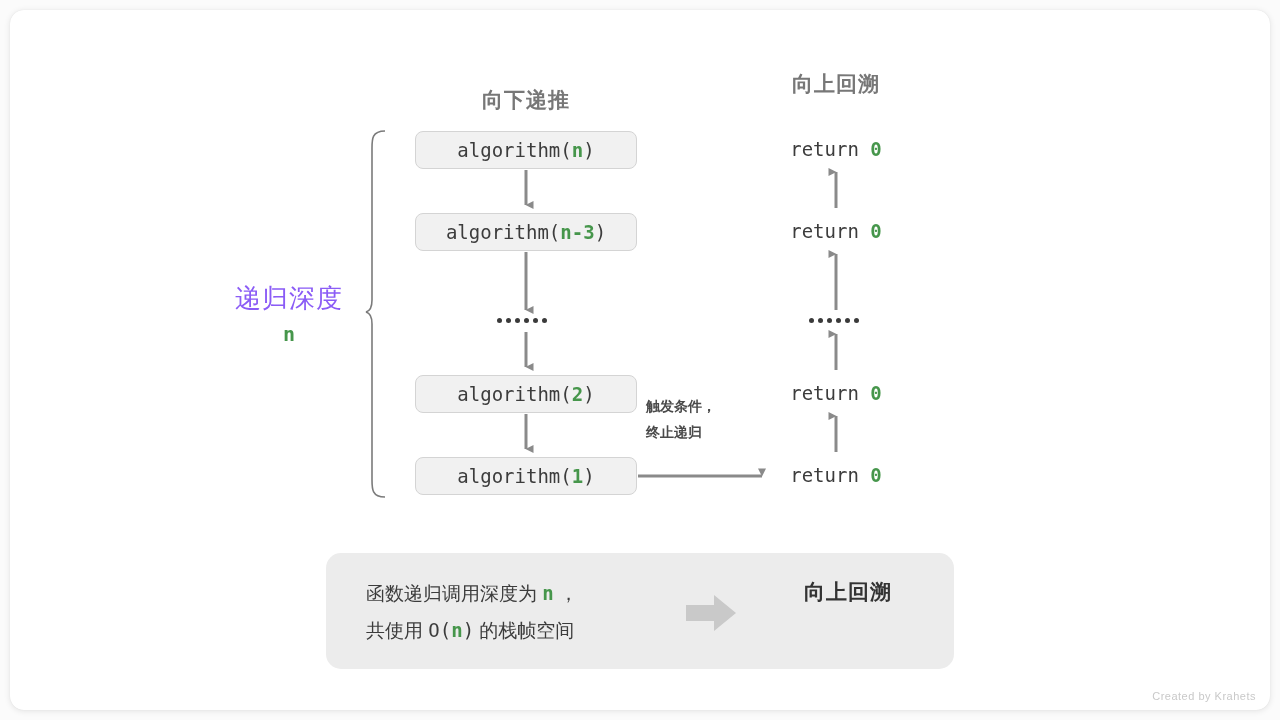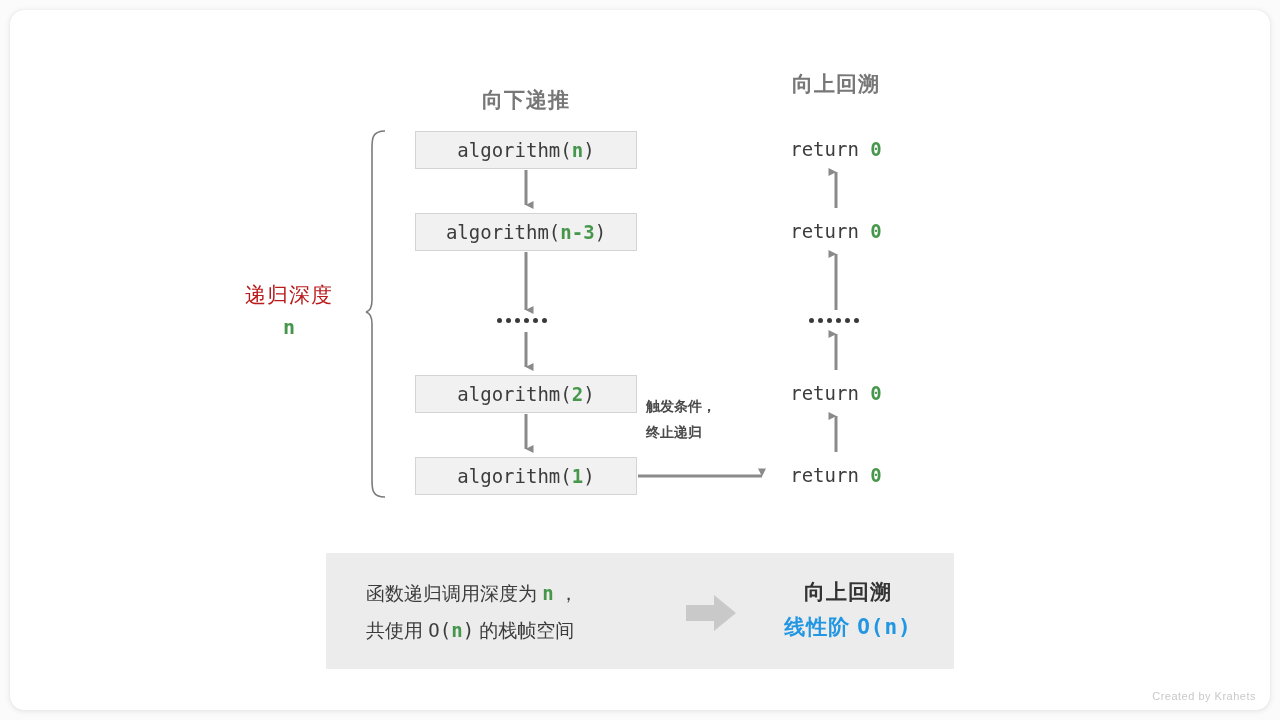--- a/index.html
+++ b/index.html
@@ -41,21 +41,21 @@
     text-align: center;
     margin-top: 28px;
   }
 
   .call-box {
     position: absolute;
     width: 222px;
     height: 38px;
     background: #f1f1f1;
     border: 1px solid #d4d4d4;
-    border-radius: 0;
+    border-radius: 8px;
     box-sizing: border-box;
     display: flex;
     align-items: center;
     justify-content: center;
     font-family: "DejaVu Sans Mono", monospace;
     font-size: 19px;
     color: #3c3c3c;
     white-space: nowrap;
   }
   .call-box .arg {
@@ -91,22 +91,22 @@
   }
 
   .depth-label {
     position: absolute;
     text-align: center;
     white-space: nowrap;
   }
   .depth-label .t {
     display: block;
     font-family: "Liberation Sans", sans-serif;
-    font-size: 21px;
-    color: #b91c1c;
+    font-size: 26px;
+    color: #8b5cf6;
     letter-spacing: 1px;
   }
   .depth-label .v {
     display: block;
     margin-top: 6px;
     font-family: "DejaVu Sans Mono", monospace;
     font-size: 20px;
     font-weight: bold;
     color: #46964b;
   }
@@ -121,21 +121,21 @@
     white-space: nowrap;
   }
 
   #summary {
     position: absolute;
     left: 326px;
     top: 553px;
     width: 628px;
     height: 116px;
     background: #ececec;
-    border-radius: 1px;
+    border-radius: 15px;
   }
   #summary-text {
     position: absolute;
     left: 40px;
     top: 22px;
     font-family: "Liberation Sans", sans-serif;
     font-size: 19px;
     color: #3c3c3c;
     line-height: 36px;
     white-space: nowrap;
@@ -345,21 +345,17 @@
       <span class="mono">O(</span><span class="g">n</span><span class="mono">)</span>
       <span>的栈帧空间</span>
     </div>
 
     <svg id="big-arrow" width="52" height="40" viewBox="0 0 52 40">
       <path d="M0,12 L28,12 L28,2 L50,20 L28,38 L28,28 L0,28 Z" fill="#c9c9c9"></path>
     </svg>
 
     <div id="summary-right">
       <span class="line1">向上回溯</span>
-      <span class="line2">
-        <span>线性阶</span>
-        <span class="mono">O(n)</span>
-      </span>
     </div>
   </div>
 
   <div id="credit">Created by Krahets</div>
 </div>
 
 </body></html>

